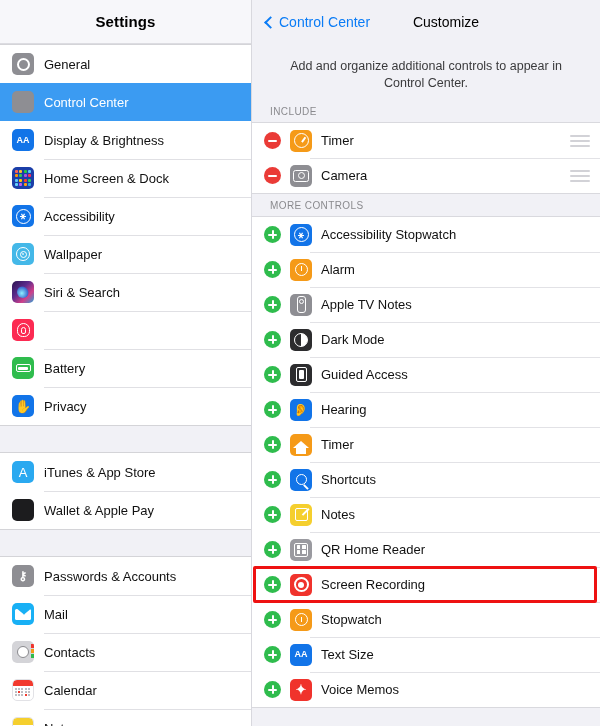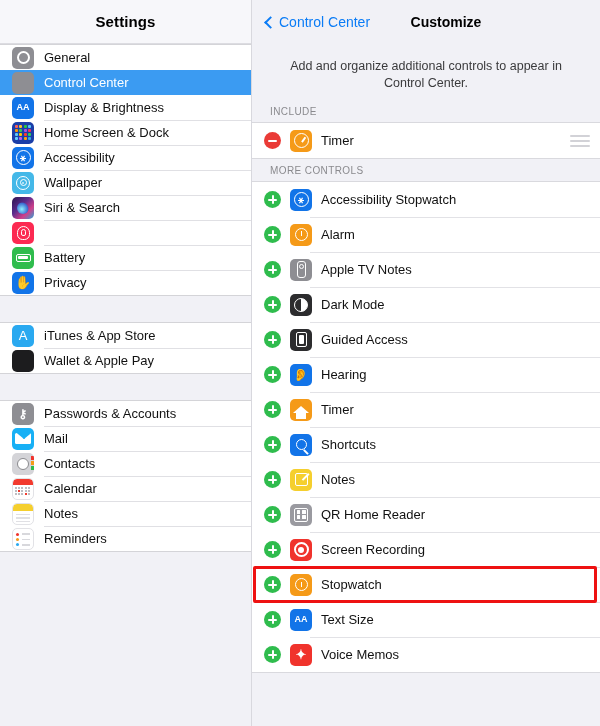--- a/index.html
+++ b/index.html
@@ -23,21 +23,21 @@
     height: 44px; min-height: 44px;
     display: flex; align-items: center; justify-content: center;
     background: #f7f7fa;
     border-bottom: 1px solid #dcdce1;
   }
   .sidebar-title { font-size: 15px; font-weight: bold; color: #000; letter-spacing: .1px; }
   .sidebar-scroll { flex: 1; overflow: hidden; background: #f1f1f6; }
   .sb-group { background: #fff; border-top: 1px solid #d4d4d8; border-bottom: 1px solid #d4d4d8; }
   .sb-gap { height: 26px; background: #f1f1f6; }
   .sb-row {
-    height: 25px; display: flex; align-items: center;
+    height: 38px; display: flex; align-items: center;
     padding-left: 12px; position: relative; background: #fff;
   }
   .sb-row + .sb-row::before {
     content:""; position:absolute; left:44px; right:0; top:0; height:1px; background:#e0e0e4;
   }
   .sb-row.selected { background: #3b9bf2; }
   .sb-row.selected::before { background: transparent; }
   .sb-row.selected + .sb-row::before { background: transparent; }
   .sb-label { font-size: 13px; color: #111; margin-left: 10px; white-space: nowrap; }
   .sb-row.selected .sb-label { color: #fff; }
@@ -57,21 +57,21 @@
     padding: 0 14px; position: relative; background: #f1f1f6;
   }
   .back-btn { display: flex; align-items: center; cursor: pointer; }
   .chev {
     width: 9px; height: 9px; border-left: 2px solid #0a7cf6; border-bottom: 2px solid #0a7cf6;
     transform: rotate(45deg); margin-right: 4px;
   }
   .back-label { font-size: 14px; color: #0a7cf6; }
   .detail-title {
     position: absolute; left: 0; right: 0; text-align: center;
-    font-size: 14px; font-weight: bold; color: #000; pointer-events: none;
+    font-size: 14px; font-weight: normal; color: #000; pointer-events: none;
   }
   .detail-title span { margin-left: 40px; }
 
   .blurb {
     text-align: center; font-size: 12.5px; color: #3a3a3c;
     line-height: 17px; padding: 14px 36px 8px 36px;
   }
   .sect-head {
     font-size: 10px; color: #8a8a8e; letter-spacing: .4px;
     padding: 6px 0 5px 18px; text-transform: uppercase;
@@ -427,20 +427,32 @@
             <span class="ring2"></span>
           </span>
         <span class="ctrl-label">Timer</span>
         <span class="grip">
             <i></i>
             <i></i>
             <i></i>
           </span>
       </div>
 
+      <div class="ctrl-row">
+        <span class="badge remove"></span>
+        <span class="appicon ic-cam">
+            <span class="body"></span>
+          </span>
+        <span class="ctrl-label">Camera</span>
+        <span class="grip">
+            <i></i>
+            <i></i>
+            <i></i>
+          </span>
+      </div>
     </div>
 
     <div class="sect-head">MORE CONTROLS</div>
     <div class="card">
 
       <div class="ctrl-row">
         <span class="badge add"></span>
         <span class="appicon ic-access">
             <span class="ring">⚹</span>
           </span>

